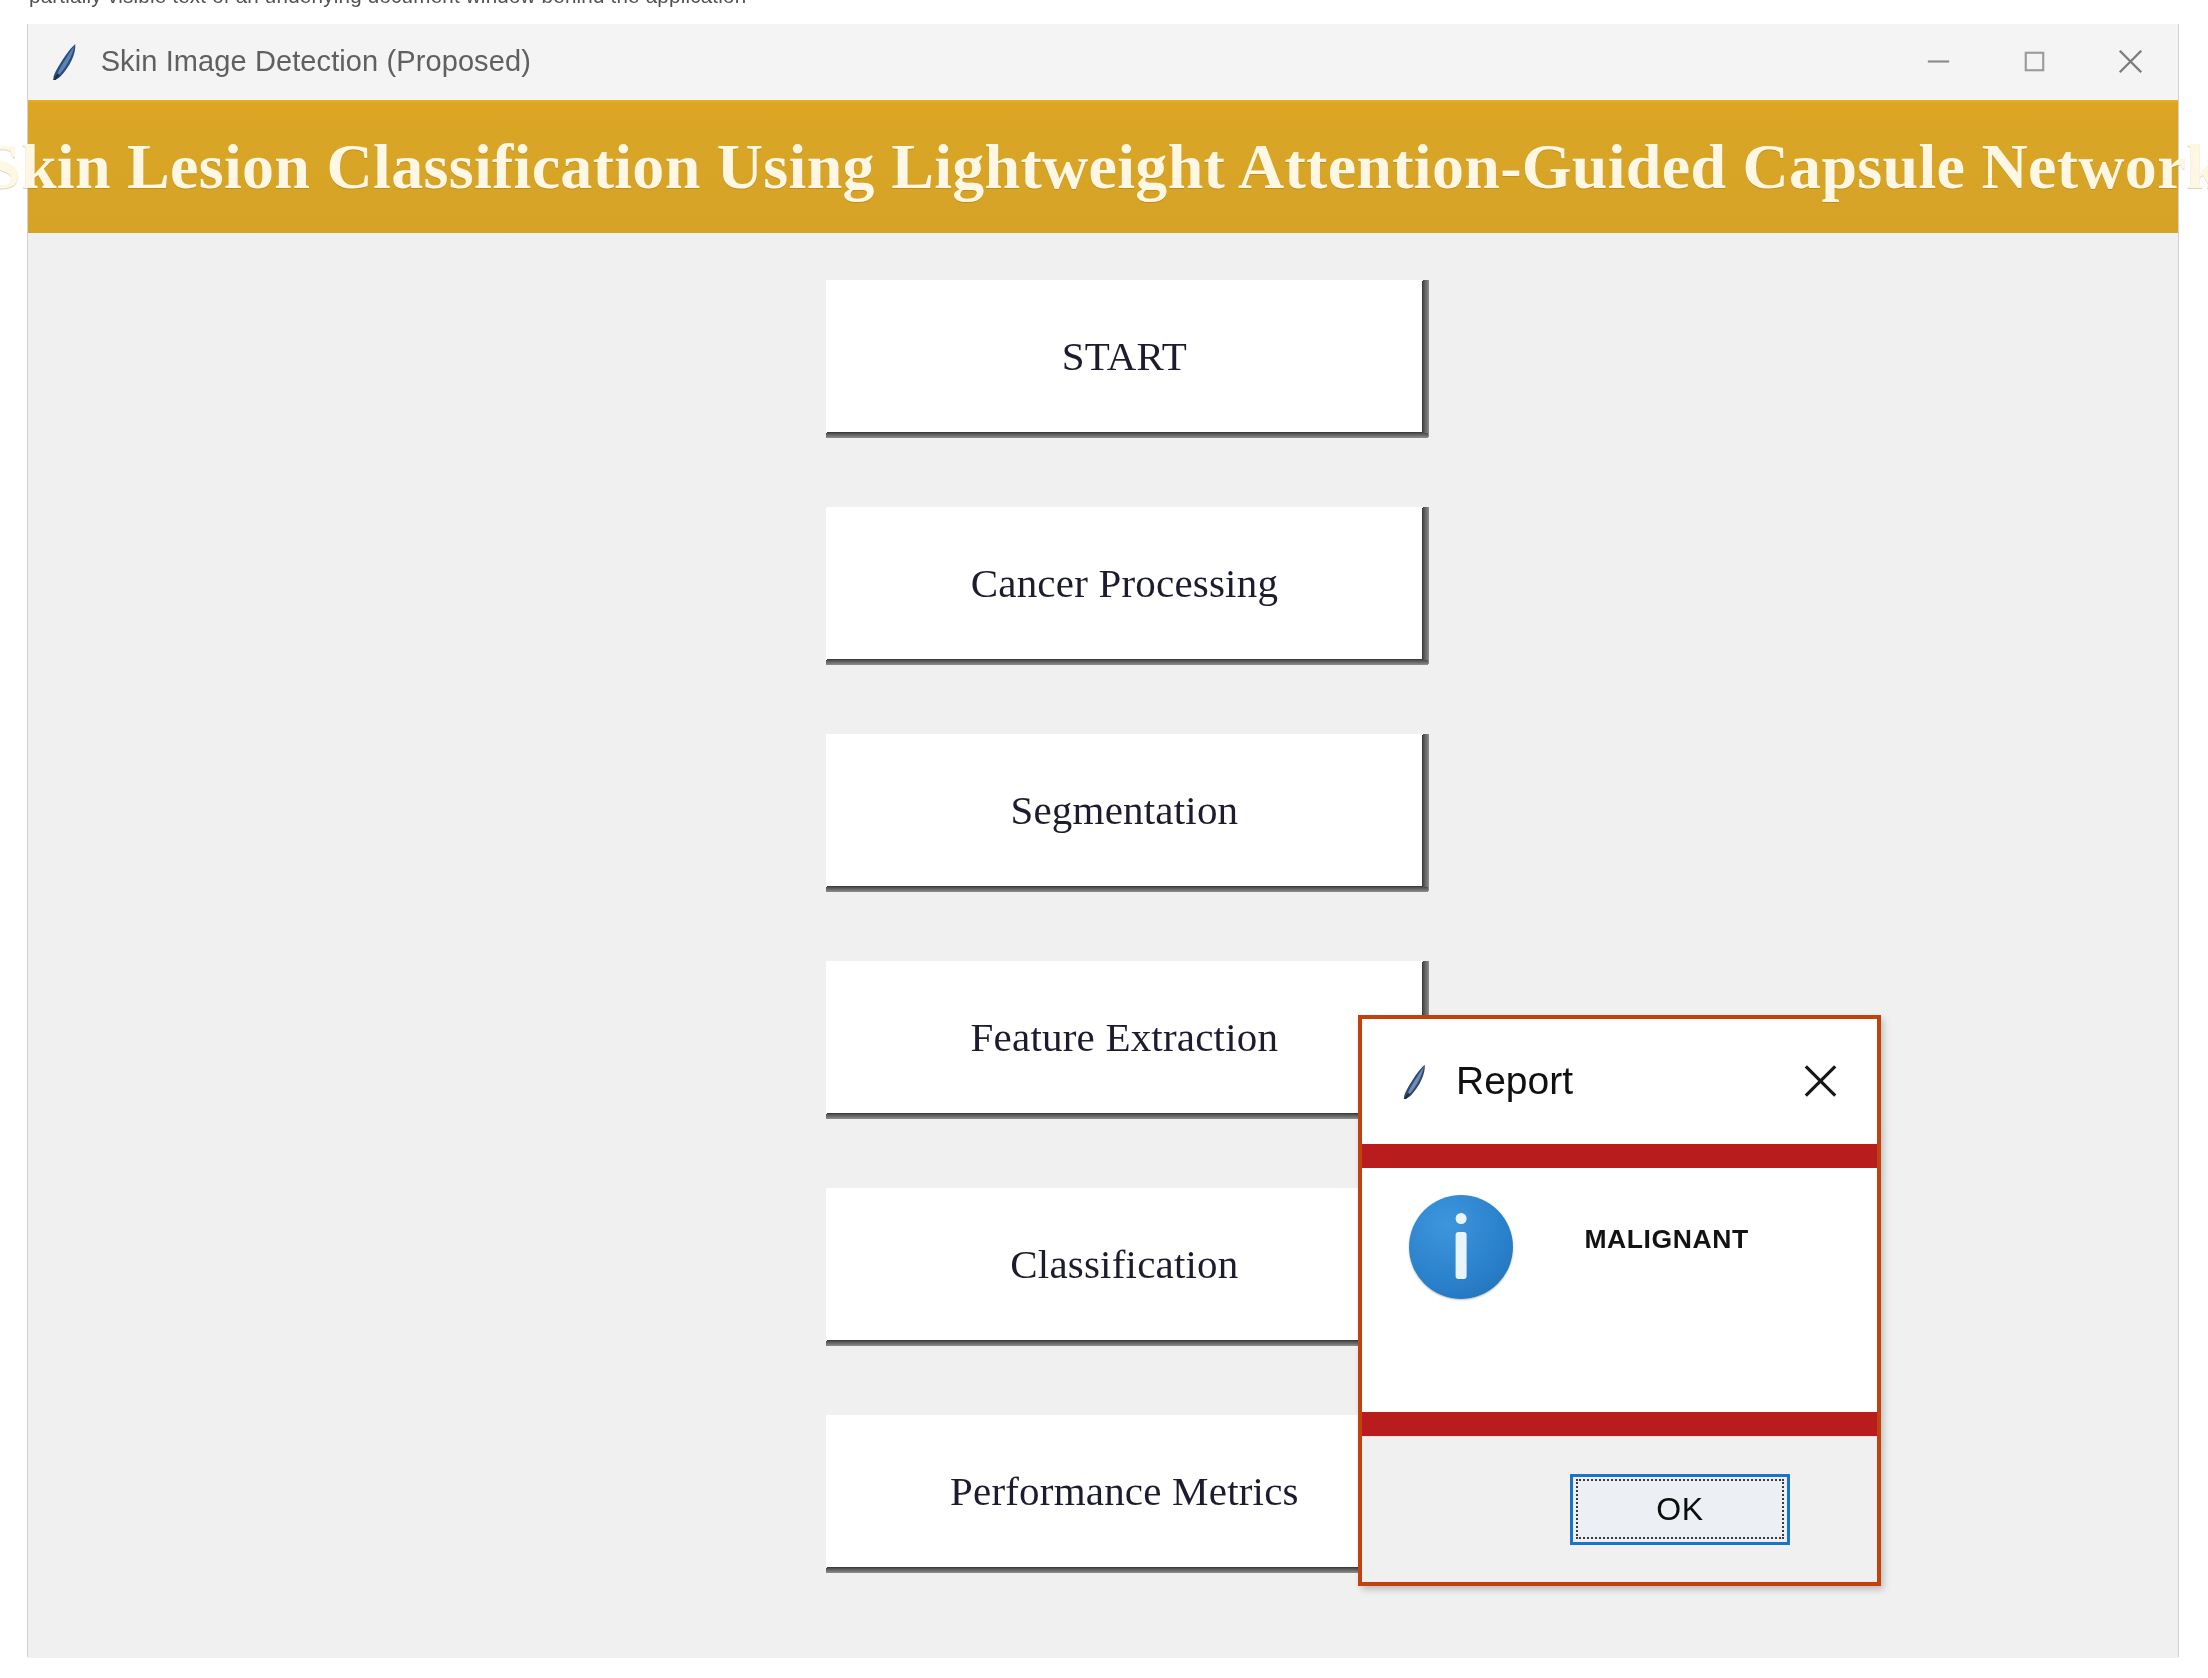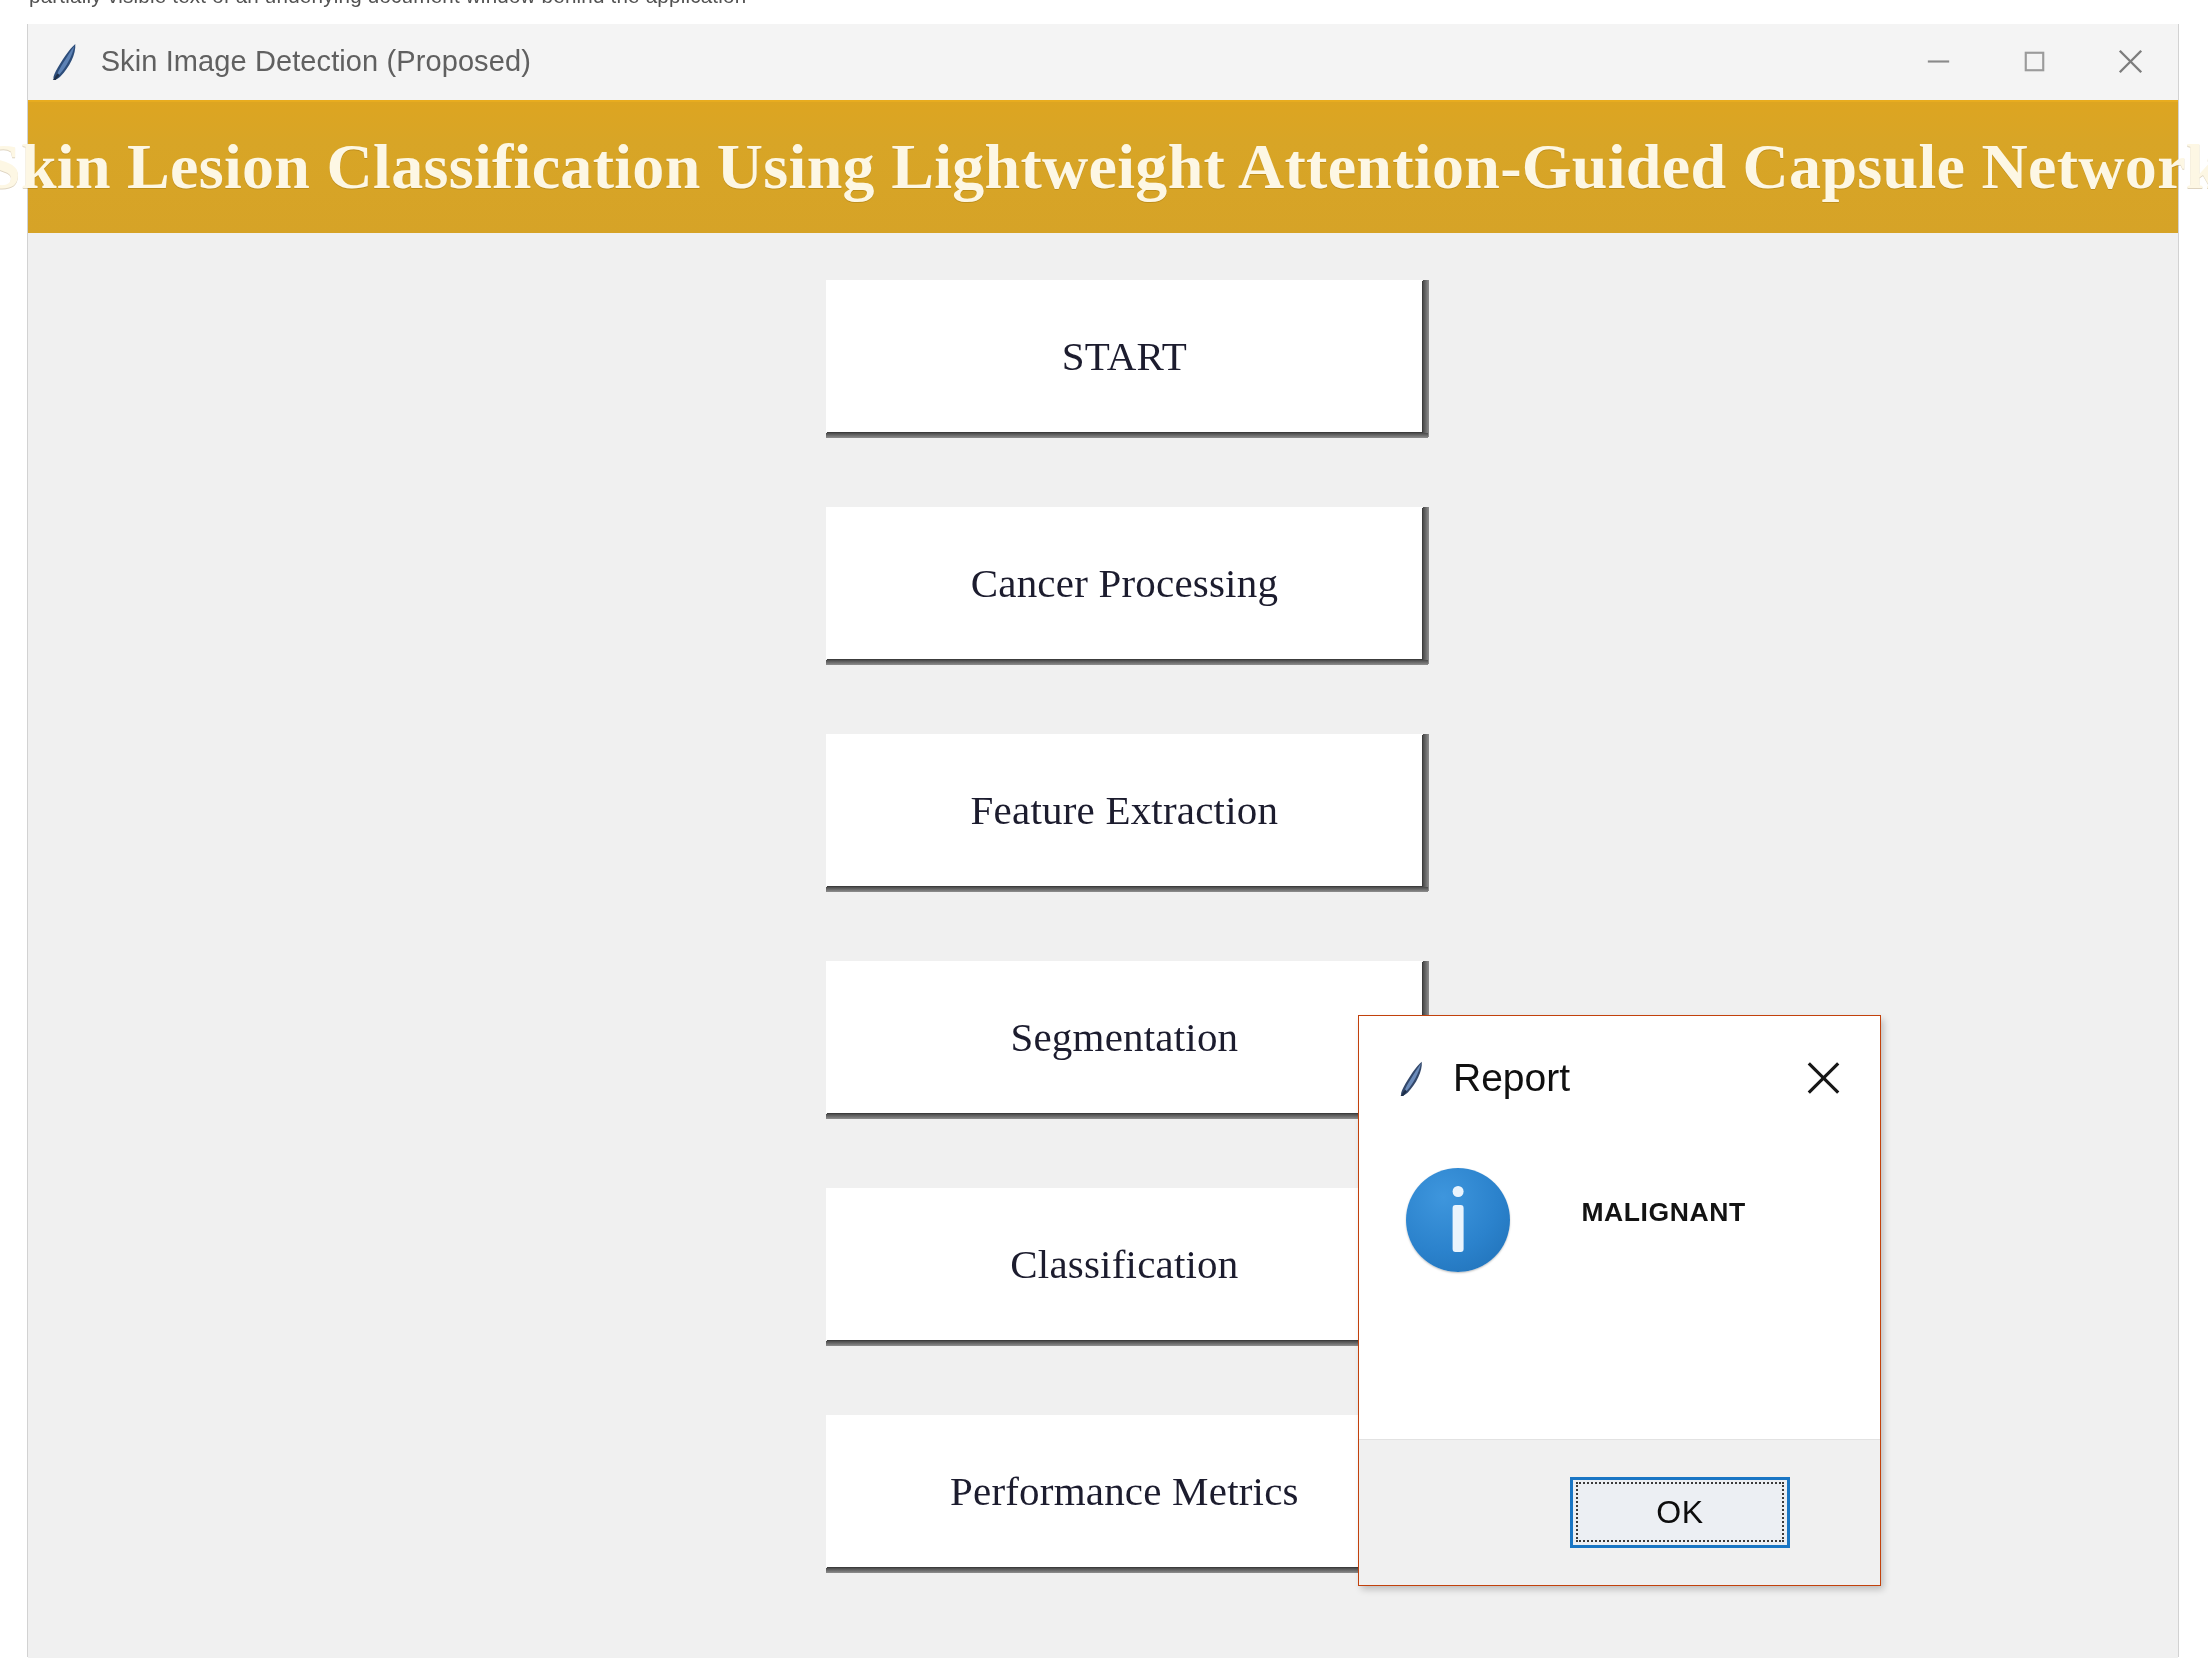--- a/index.html
+++ b/index.html
@@ -150,25 +150,26 @@
   .app-button .btn-label { position: relative; z-index: 2; }
 
   
   #report-dialog {
     position: absolute;
     left: 1330px;
     top: 782px;
     width: 523px;
     height: 571px;
     background: #b91c1c;
-    border: 1px solid #c2410c;
+    border: 4px solid #c2410c;
     box-shadow: 2.9px 3.9px 6.9px rgba(0,0,0,.22);
     box-sizing: border-box;
     display: flex;
     flex-direction: column;
+    gap: 24px;
   }
   #dialog-title-bar {
     height: 125px;
     display: flex;
     align-items: center;
     position: relative;
     background: #ffffff;
     flex: 0 0 auto;
   }
   #dialog-feather-icon {
@@ -315,24 +316,24 @@
   <div id="content-area">
 
     <div id="button-column">
       <button class="app-button">
         <span class="btn-label">START</span>
       </button>
       <button class="app-button">
         <span class="btn-label">Cancer Processing</span>
       </button>
       <button class="app-button">
+        <span class="btn-label">Segmentation</span>
+      </button>
+      <button class="app-button">
         <span class="btn-label">Feature Extraction</span>
-      </button>
-      <button class="app-button">
-        <span class="btn-label">Segmentation</span>
       </button>
       <button class="app-button">
         <span class="btn-label">Classification</span>
       </button>
       <button class="app-button">
         <span class="btn-label">Performance Metrics</span>
       </button>
     </div>
 
     <div id="report-dialog">

